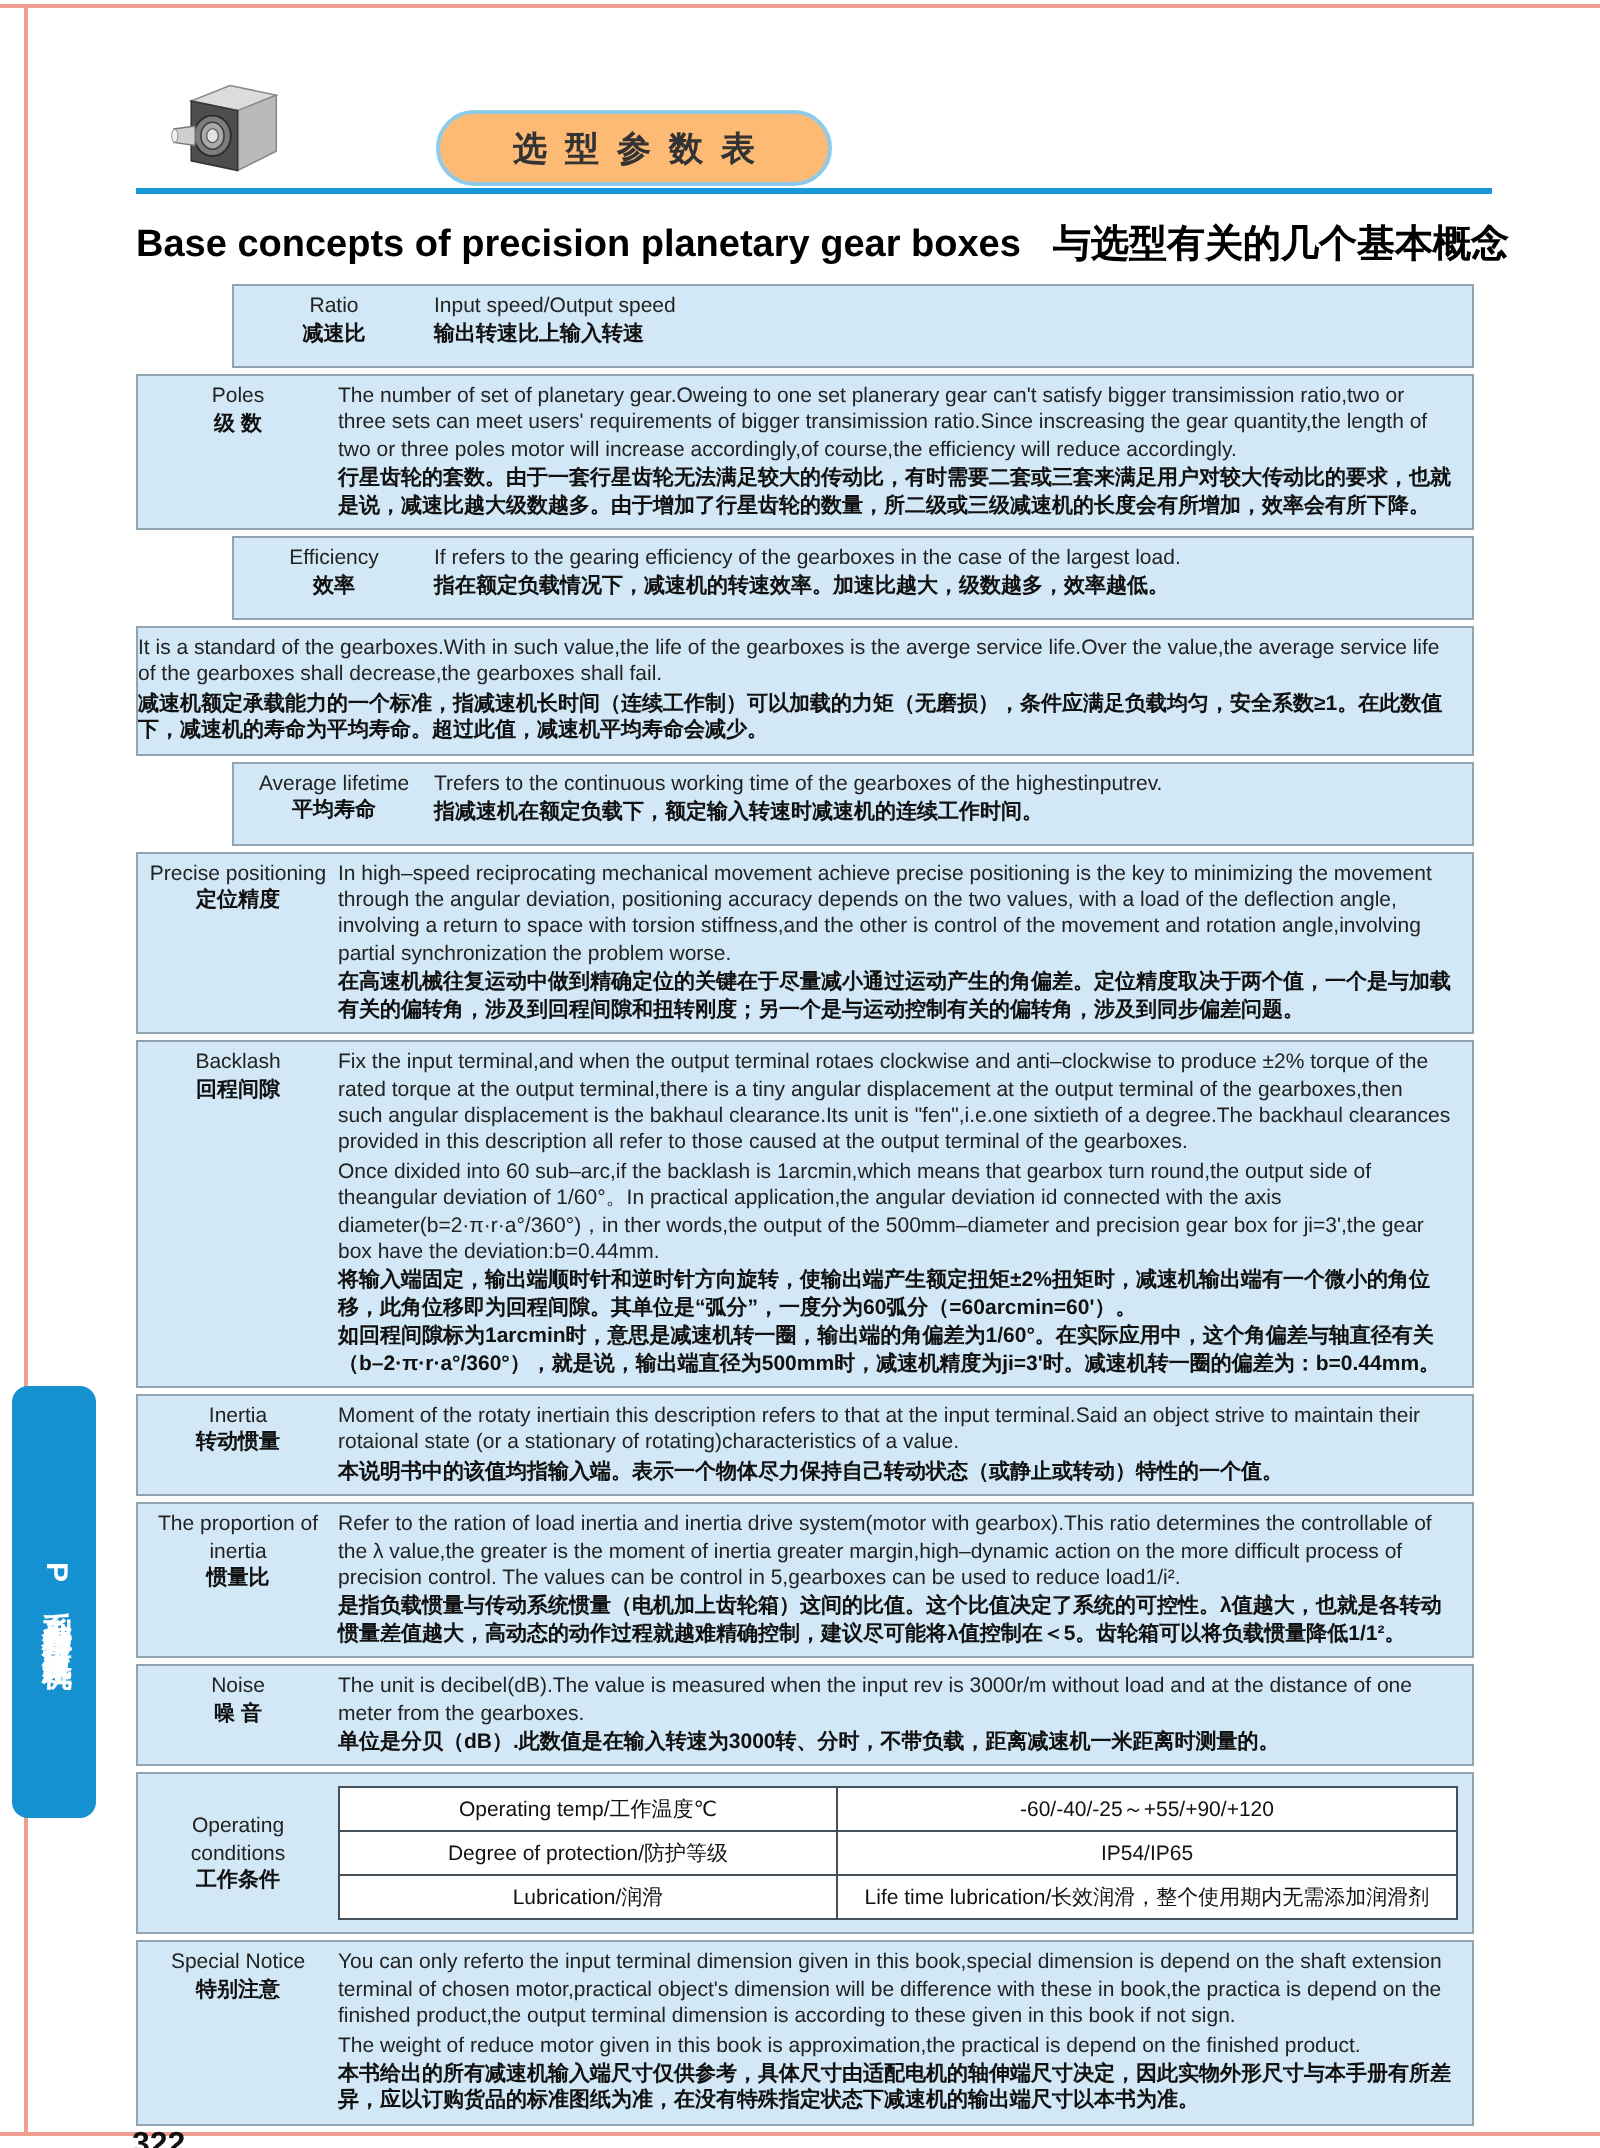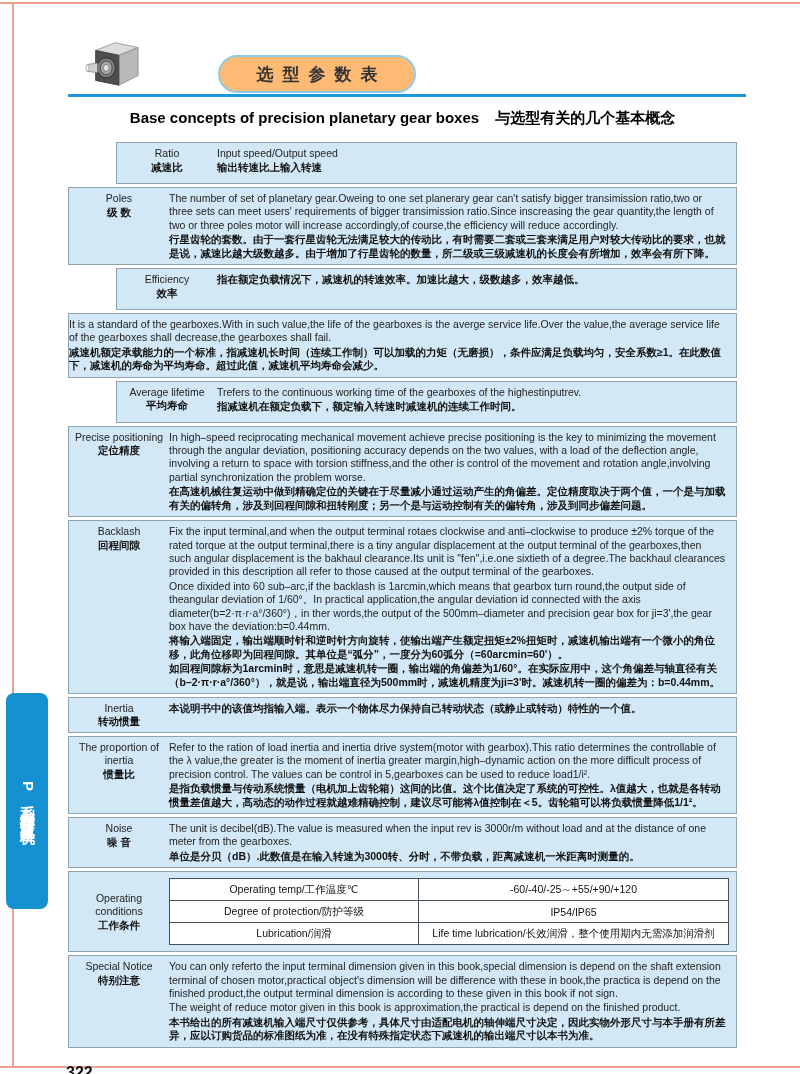--- a/index.html
+++ b/index.html
@@ -19,21 +19,21 @@
     position:absolute;left:218px;top:55px;width:194px;height:34px;
     border:2px solid #8fcbe9;background:#fdba74;border-radius:19px;
     display:flex;align-items:center;justify-content:center;
   }
   .pill span{font-size:17px;font-weight:bold;color:#333;letter-spacing:9px;padding-left:9px;}
 
   .blue-rule{position:absolute;left:68px;top:94px;width:678px;height:3px;background:#1898d8;}
 
   .doc-title{
     position:absolute;left:68px;top:109px;width:669px;text-align:center;
-    font-size:15px;font-weight:bold;color:#000;white-space:nowrap;
+    font-size:19px;font-weight:bold;color:#000;white-space:nowrap;
   }
   .doc-title .zh-part{margin-left:16px;}
 
   .concept-table{position:absolute;left:68px;top:142px;width:669px;}
   .row{display:flex;background:#d2e8f6;border:1px solid #8fa3b0;box-sizing:border-box;}
   .row + .row{margin-top:3px;}
   .label{
     width:100px;flex:0 0 100px;text-align:center;padding:4px 2px 3px 2px;box-sizing:border-box;
     font-size:10.5px;line-height:13.5px;
   }
@@ -120,20 +120,21 @@
       <p class="zh">行星齿轮的套数。由于一套行星齿轮无法满足较大的传动比，有时需要二套或三套来满足用户对较大传动比的要求，也就是说，减速比越大级数越多。由于增加了行星齿轮的数量，所二级或三级减速机的长度会有所增加，效率会有所下降。</p>
     </div>
   </div>
 
   <div class="row r-short">
     <div class="label">
       <div class="len">Efficiency</div>
       <div class="lzh">效率</div>
     </div>
     <div class="content">
+      <p class="en">If refers to the gearing efficiency of the gearboxes in the case of the largest load.</p>
       <p class="zh">指在额定负载情况下，减速机的转速效率。加速比越大，级数越多，效率越低。</p>
     </div>
   </div>
 
   <div class="row r-mid">
     <div class="content">
       <p class="en">It is a standard of the gearboxes.With in such value,the life of the gearboxes is the averge service life.Over the value,the average service life of the gearboxes shall decrease,the gearboxes shall fail.</p>
       <p class="zh">减速机额定承载能力的一个标准，指减速机长时间（连续工作制）可以加载的力矩（无磨损），条件应满足负载均匀，安全系数≥1。在此数值下，减速机的寿命为平均寿命。超过此值，减速机平均寿命会减少。</p>
     </div>
   </div>
@@ -172,20 +173,21 @@
       <p class="zh">如回程间隙标为1arcmin时，意思是减速机转一圈，输出端的角偏差为1/60°。在实际应用中，这个角偏差与轴直径有关（b–2·π·r·a°/360°），就是说，输出端直径为500mm时，减速机精度为ji=3'时。减速机转一圈的偏差为：b=0.44mm。</p>
     </div>
   </div>
 
   <div class="row">
     <div class="label">
       <div class="len">Inertia</div>
       <div class="lzh">转动惯量</div>
     </div>
     <div class="content">
+      <p class="en">Moment of the rotaty inertiain this description refers to that at the input terminal.Said an object strive to maintain their rotaional state (or a stationary of rotating)characteristics of a value.</p>
       <p class="zh">本说明书中的该值均指输入端。表示一个物体尽力保持自己转动状态（或静止或转动）特性的一个值。</p>
     </div>
   </div>
 
   <div class="row">
     <div class="label">
       <div class="len">The proportion of inertia</div>
       <div class="lzh">惯量比</div>
     </div>
     <div class="content">

